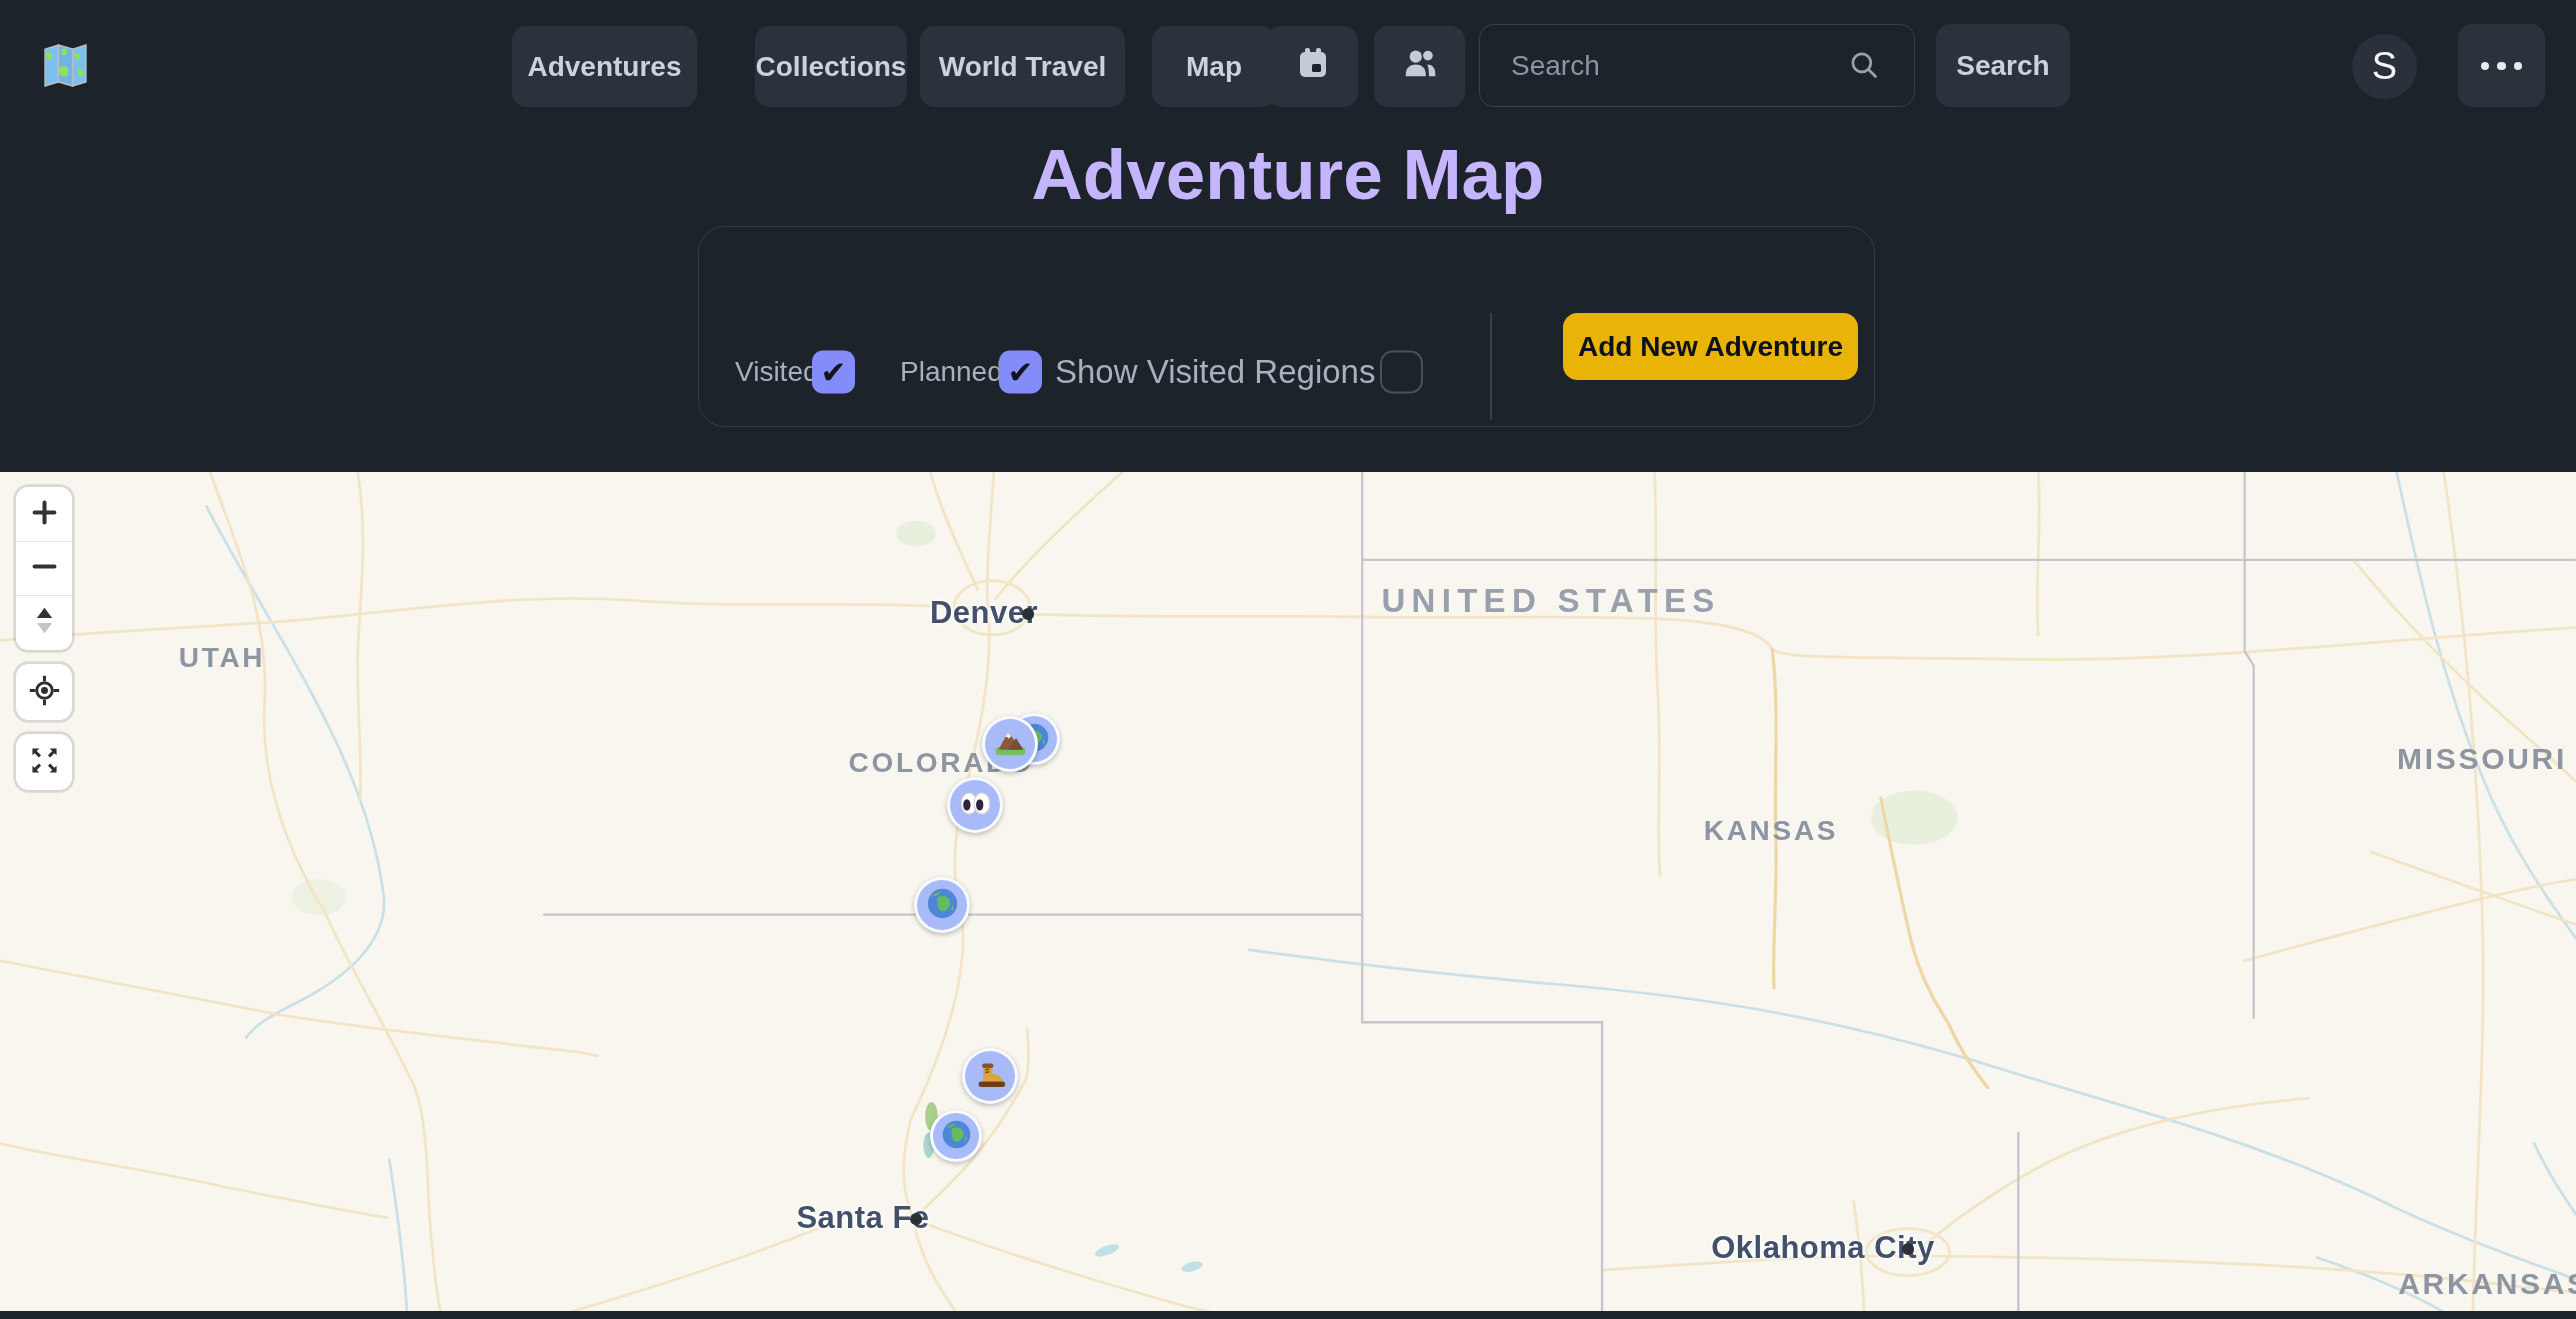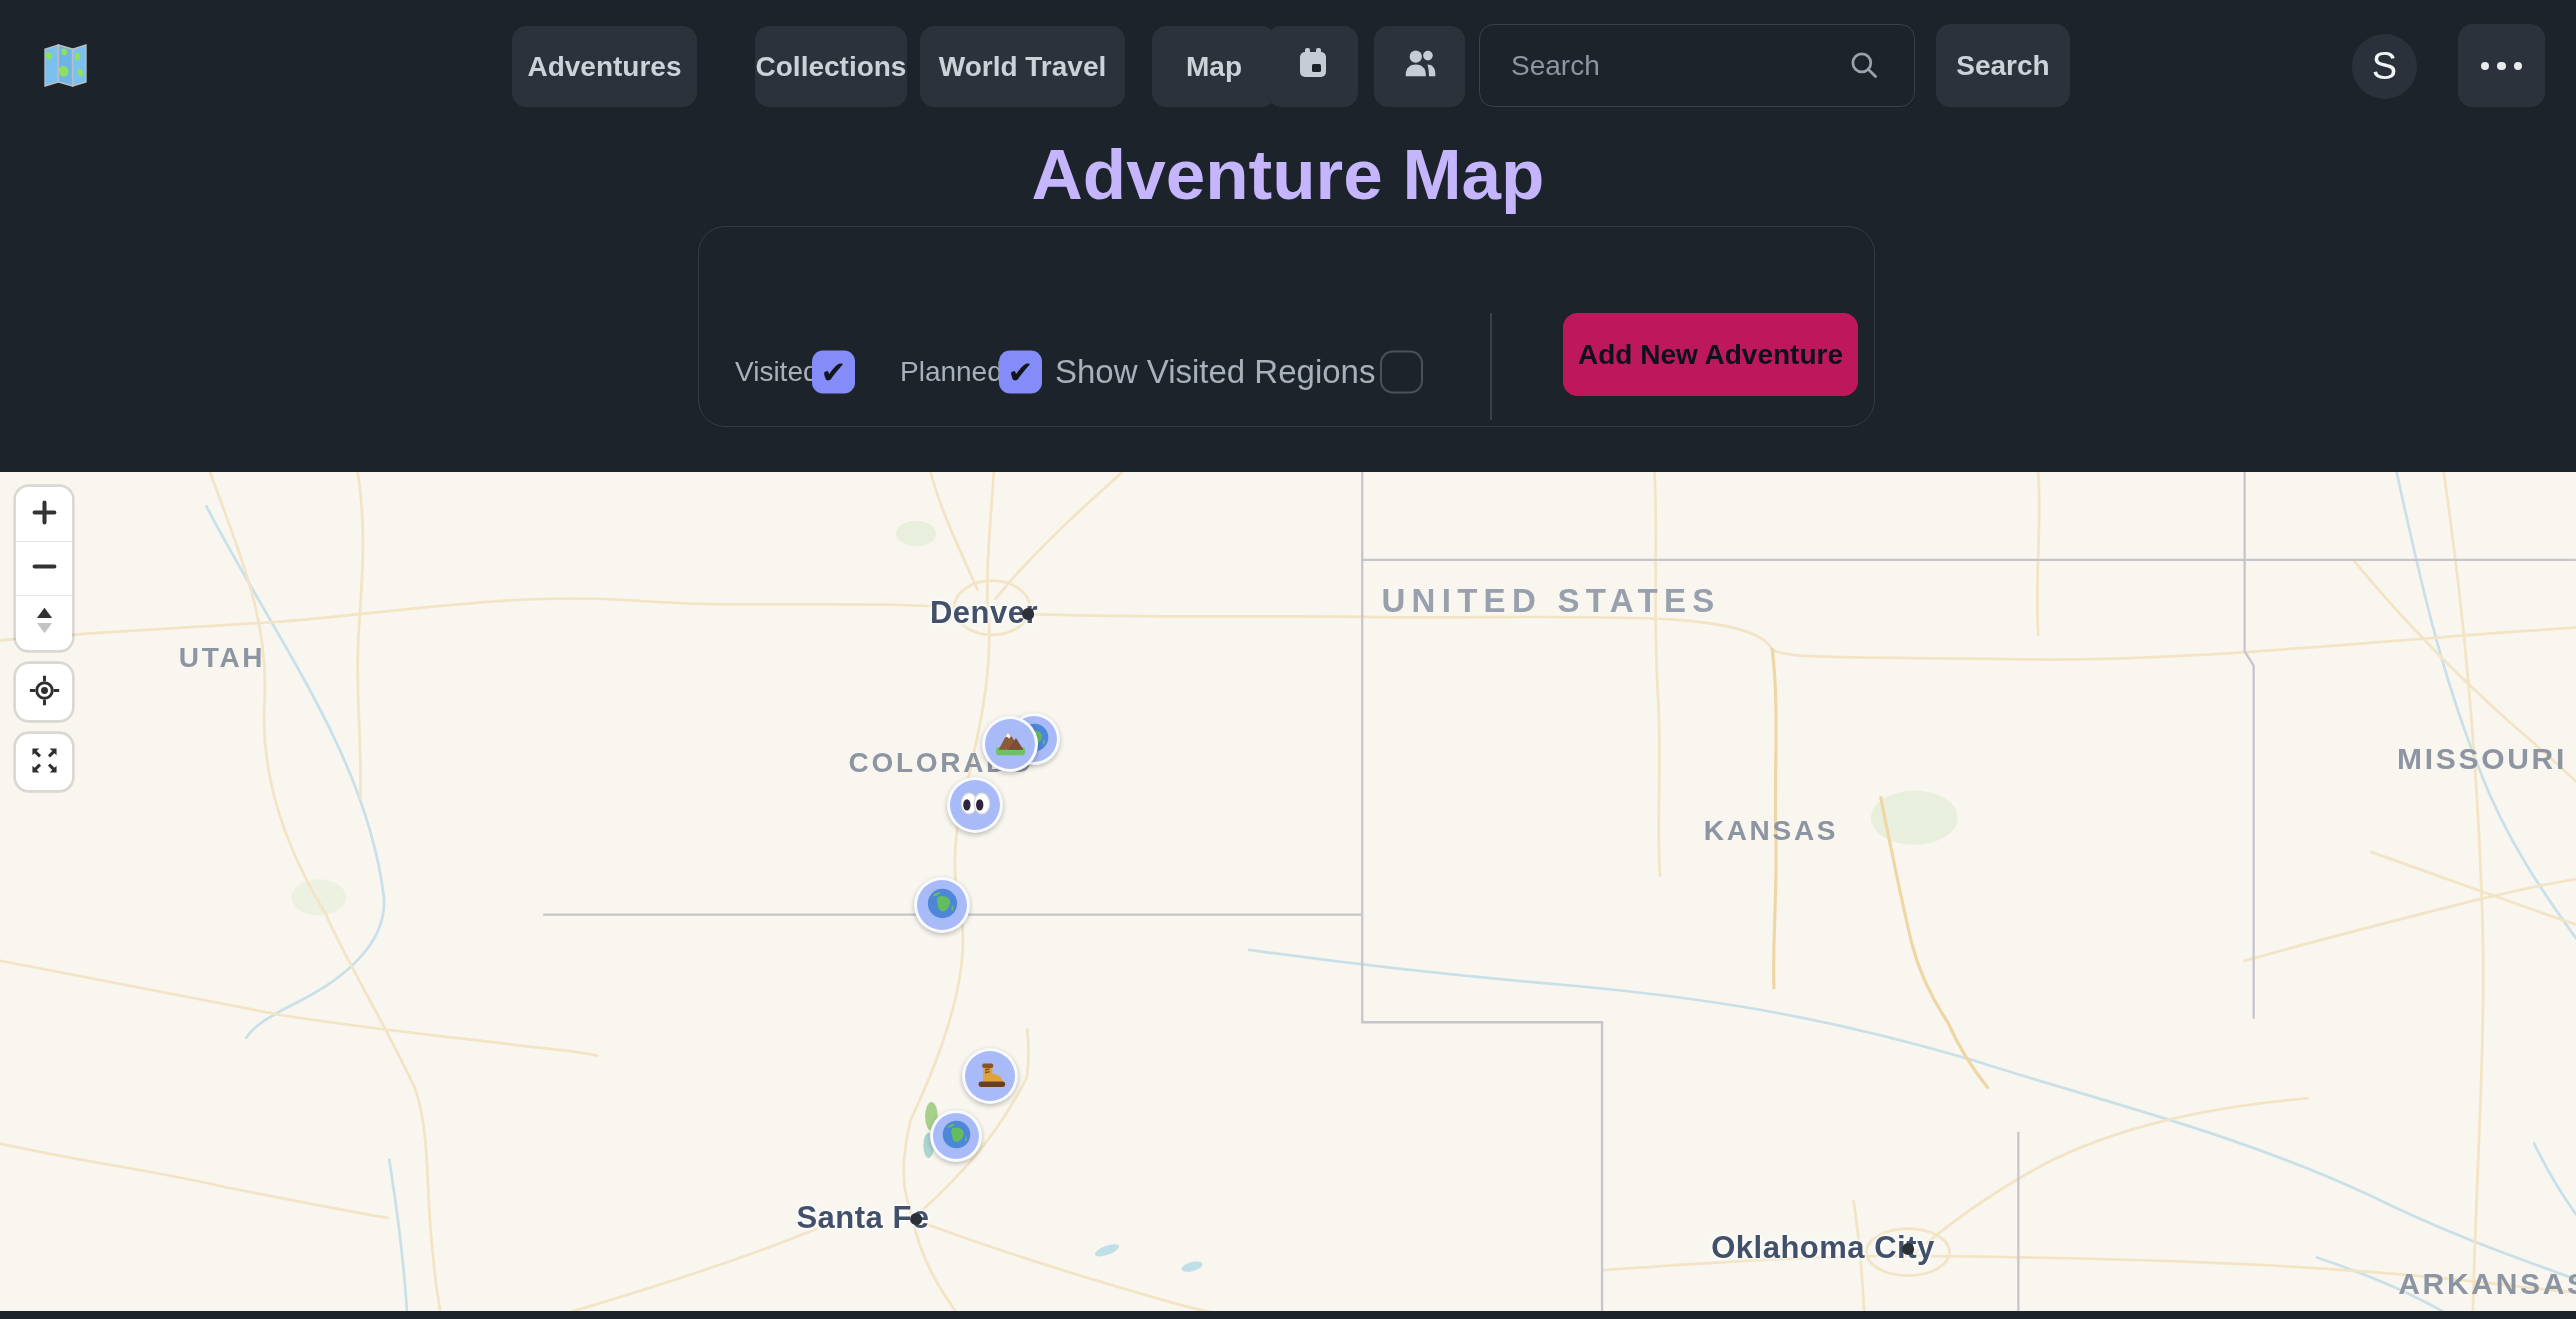--- a/index.html
+++ b/index.html
@@ -31,21 +31,21 @@
                   border:1.8px solid #343c46; border-radius:27px; background:#1d232a; }
   .options-title { position:absolute; left:0; top:20px; width:100%; text-align:center;
                    font-size:36px; font-weight:700; color:#a8b0bc; }
   .opt-item { position:absolute; top:145px; transform:translateY(-50%); color:#a8b0bc; font-size:28px; }
   .checkbox { position:absolute; top:145px; transform:translateY(-50%); width:43px; height:43px;
               border-radius:11px; background:#838cf9; display:flex; align-items:center;
               justify-content:center; cursor:pointer; }
   .checkbox .check { font-family:"DejaVu Sans", sans-serif; font-size:31px; font-weight:900; color:#12151c; line-height:1; }
   .checkbox.unchecked { background:transparent; border:2.7px solid #4a515c; border-radius:12.7px; }
   .v-divider { position:absolute; left:791px; top:86px; width:1.8px; height:107px; background:#3a4048; }
-  .primary-btn { position:absolute; left:864px; top:86px; width:295px; height:83px; background:#be185d;
+  .primary-btn { position:absolute; left:864px; top:86px; width:295px; height:67px; background:#eab308;
                  border:none; border-radius:14.5px; color:#0c111c; font-size:28px; font-weight:700;
                  font-family:"Liberation Sans",sans-serif; cursor:pointer; }
 
   
   .map { position:absolute; left:0; top:472px; width:2576px; height:848px; background:#f8f6ef; overflow:hidden; cursor:grab; }
   .map-svg { position:absolute; left:0; top:0; }
   .state-label { position:absolute; transform:translate(-50%,-50%); font-size:28px; font-weight:700;
                  color:#8d95a3; letter-spacing:2.7px; white-space:nowrap; }
   .country-label { position:absolute; transform:translate(-50%,-50%); font-size:33px; font-weight:700;
                    color:#98a0ad; letter-spacing:6.3px; white-space:nowrap; }

